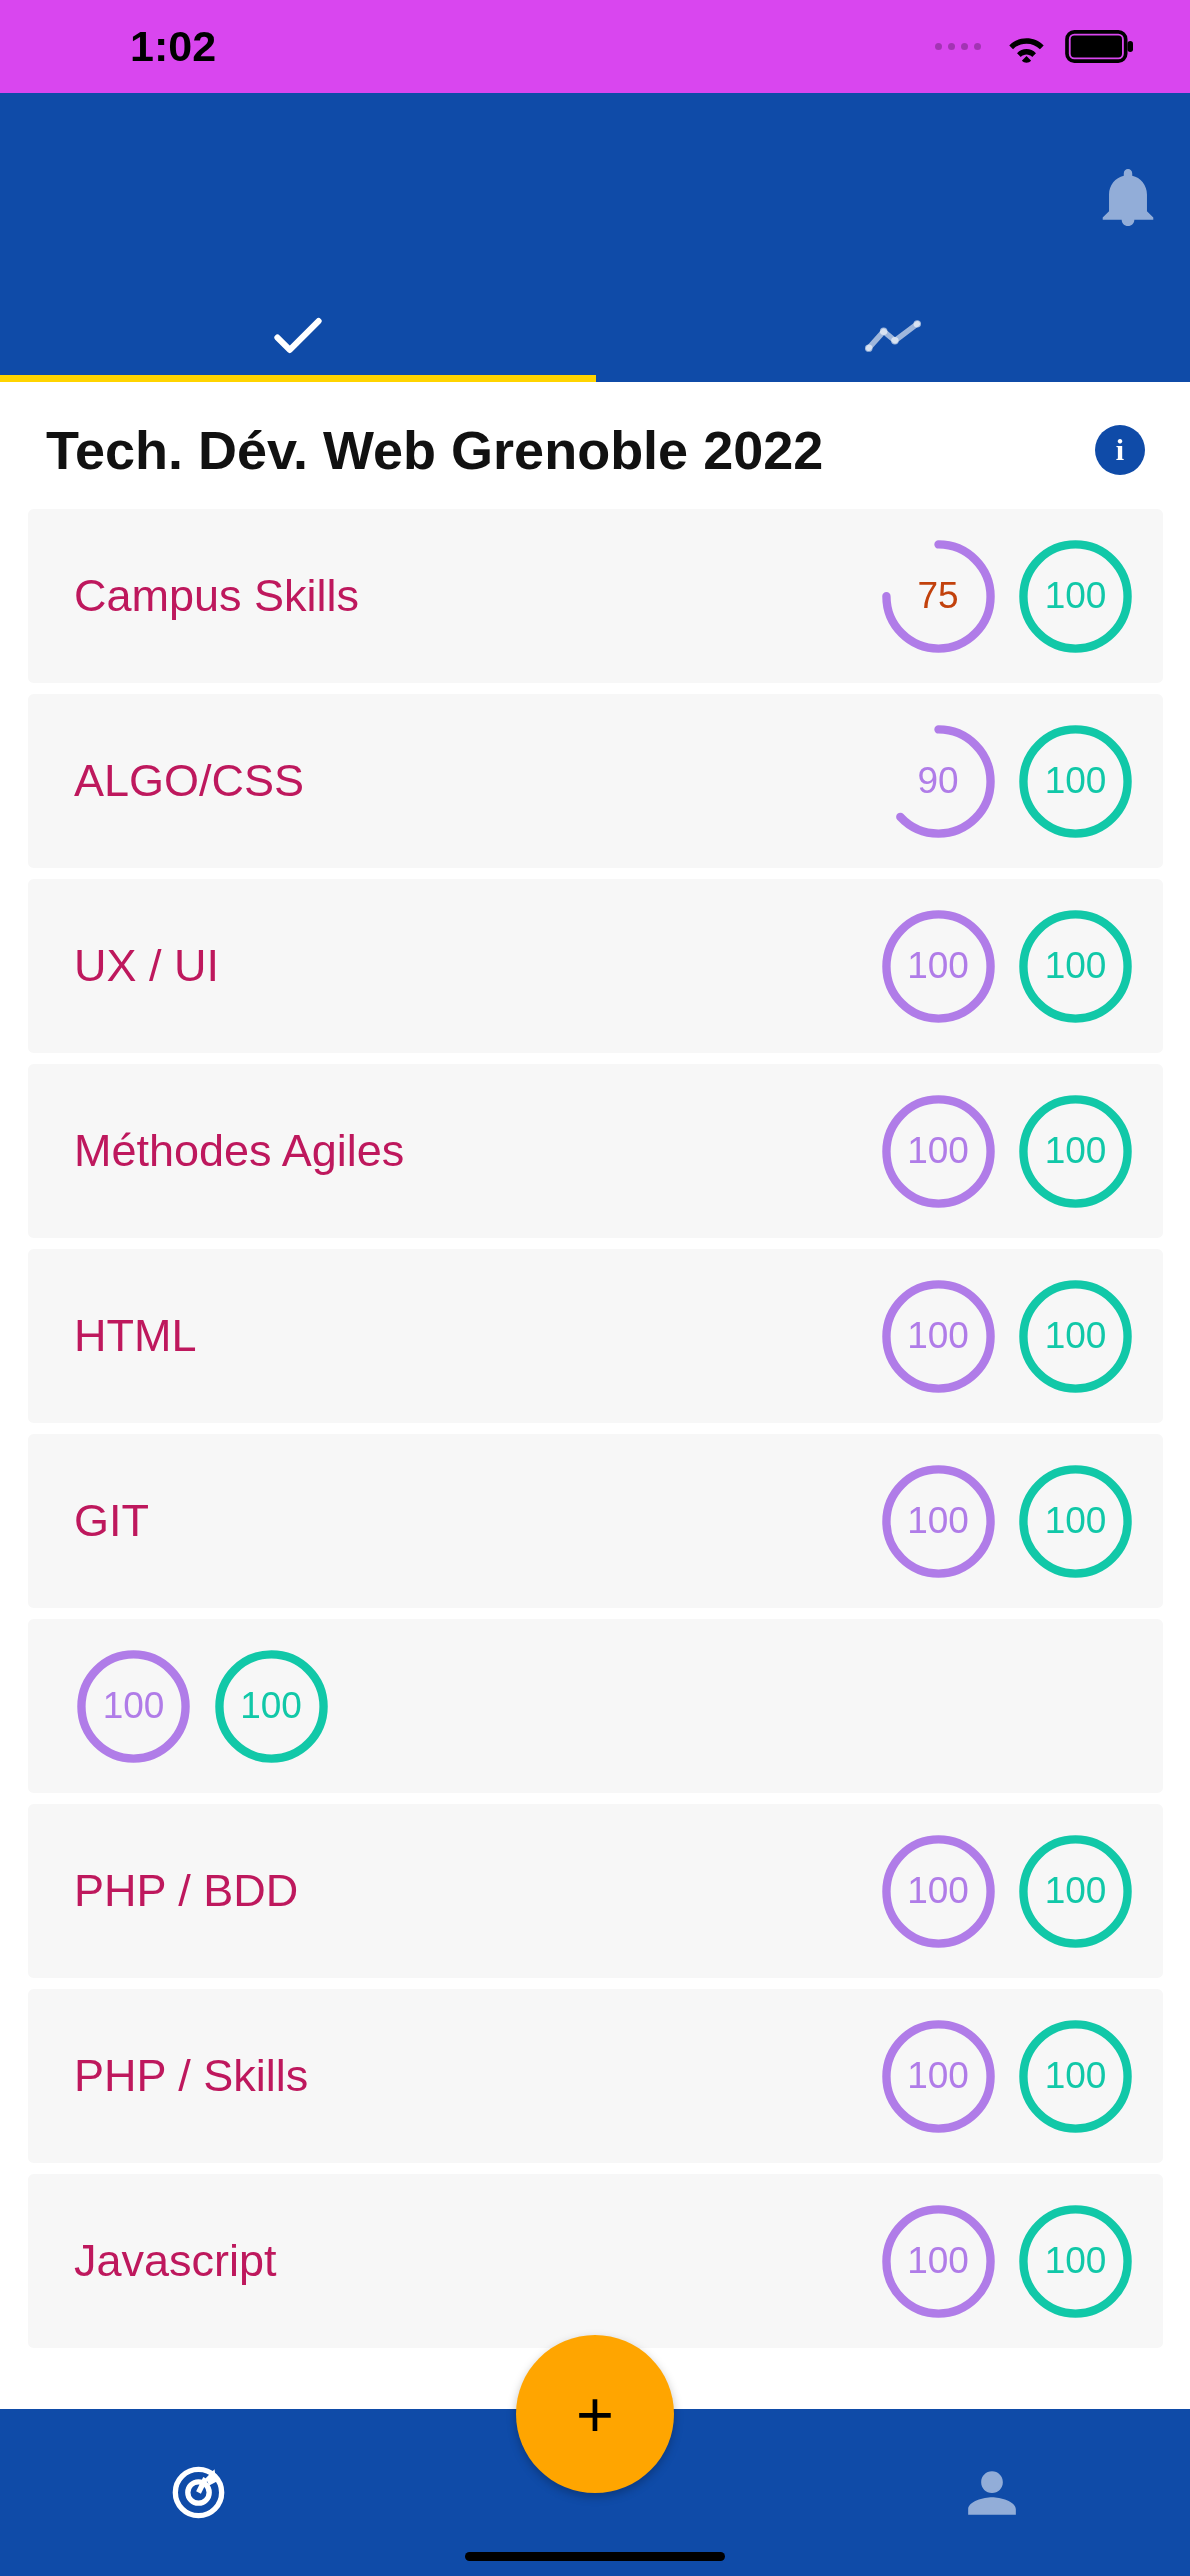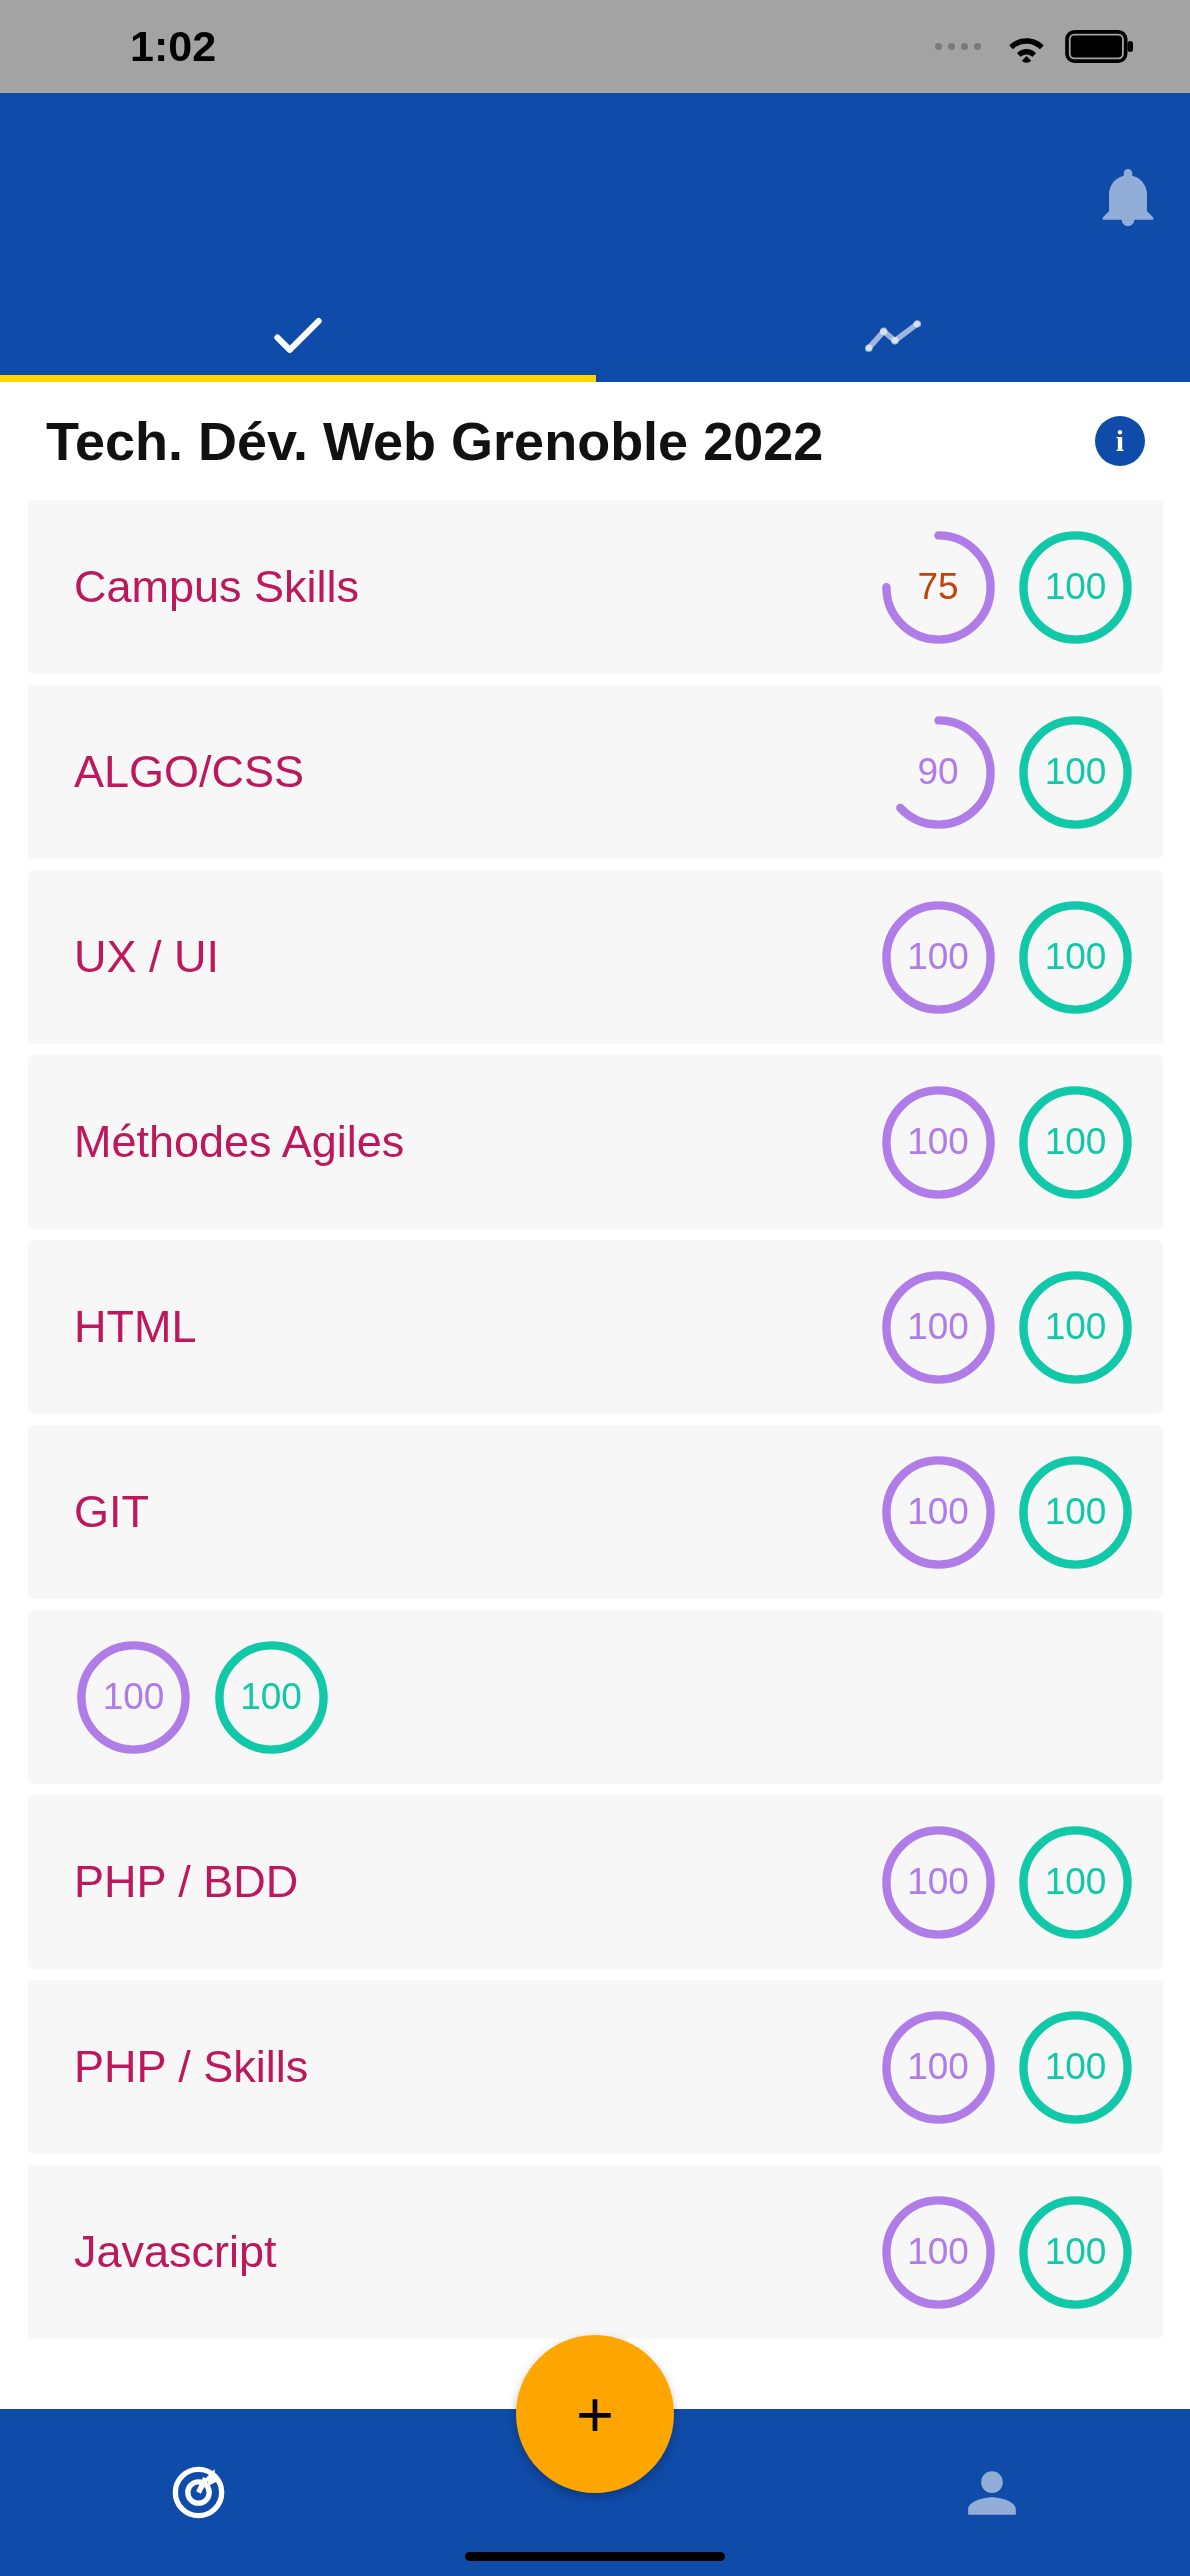--- a/index.html
+++ b/index.html
@@ -1,19 +1,19 @@
 <!DOCTYPE html>
 <html style="font-size:15px"><head>
 <meta charset="utf-8">
 <style>
   * { box-sizing: border-box; margin: 0; padding: 0; }
   html, body { width: 1191px; height: 2576px; font-family: -apple-system, Helvetica, Arial, sans-serif; background: #ffffff; overflow: hidden; }
   .status-bar {
     height: 93px;
-    background: #a3a3a3;
+    background: #d946ef;
     display: flex;
     align-items: center;
     justify-content: space-between;
     padding: 0 56px 0 130px;
     color: #000;
   }
   .status-time { font-size: 43px; font-weight: 600; color: #000; }
   .status-icons { display: flex; align-items: center; gap: 16.7px; }
   .status-dots { display: flex; gap: 5.6px; margin-right: 7.4px;}
   .status-dots span { width: 7.4px; height: 7.4px; border-radius: 50%; background: rgba(0,0,0,0.25); display:inline-block;}
@@ -40,21 +40,21 @@
     content: "";
     position: absolute;
     bottom: 0; left: 0; right: 0;
     height: 7.4px;
     background: #FFD400;
   }
   .page-title-row {
     display: flex;
     align-items: center;
     justify-content: space-between;
-    padding: 28px 46px 28px 46px;
+    padding: 37px 46px 28px 46px;
     gap: 20px;
   }
   .page-title {
     font-size: 54px;
     font-weight: 600;
     color: #111;
   }
   .info-badge {
     width: 50px; height: 50px;
     border-radius: 50%;

